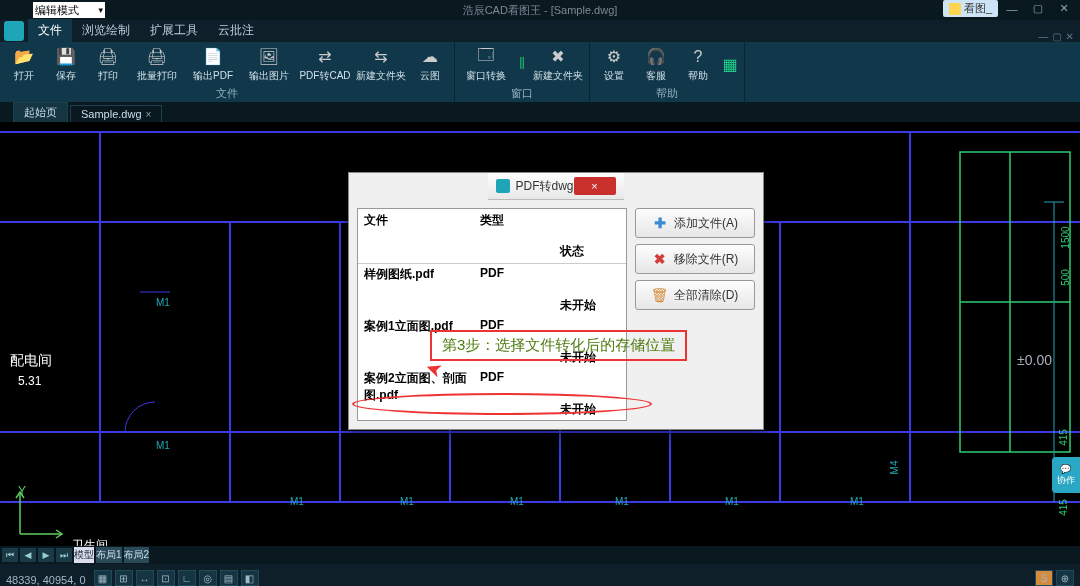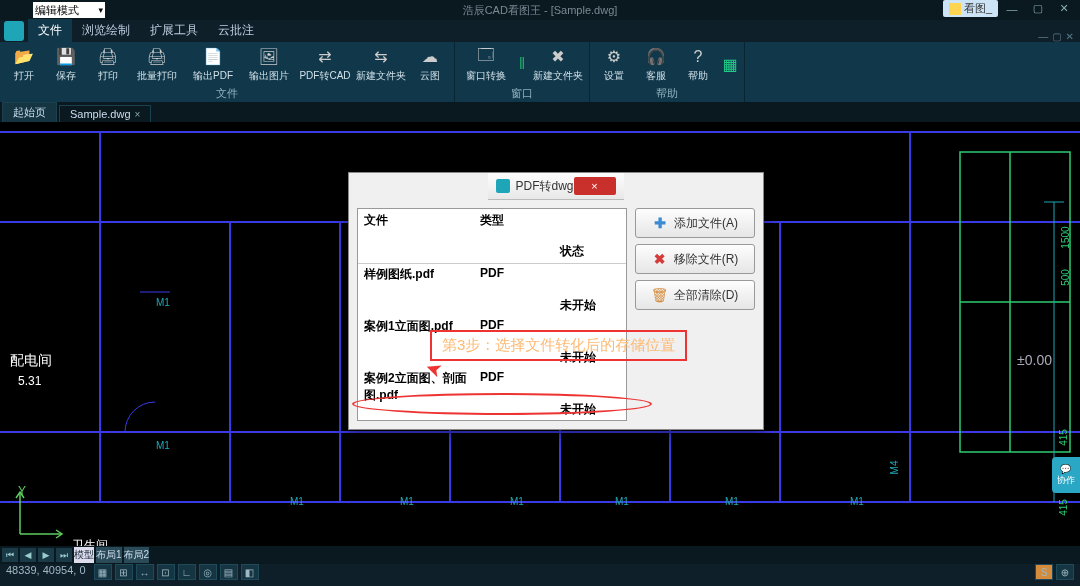--- a/index.html
+++ b/index.html
@@ -26,21 +26,21 @@
   .ribbon { height:60px; background:#10374a; display:flex; align-items:stretch; }
   .ribbon-group { display:flex; flex-direction:column; align-items:center; border-right:1px solid #0a2530; padding:0 4px; }
   .ribbon-group .buttons { display:flex; flex:1; align-items:center; gap:2px; }
   .ribbon-group .label { font-size:11px; color:#8fb0bd; padding-bottom:1px; }
   .rbtn { display:flex; flex-direction:column; align-items:center; justify-content:center; width:40px; height:44px; cursor:pointer; }
   .rbtn .ico { width:22px; height:22px; display:flex; align-items:center; justify-content:center; font-size:16px; }
   .rbtn .txt { font-size:10px; color:#d0e0e8; margin-top:1px; white-space:nowrap; }
   .rbtn.wide { width:54px; }
   
   
-  .doctabs { height:20px; background:#0a1820; display:flex; align-items:flex-end; padding-left:2px; }
+  .doctabs { height:20px; background:#0a1820; display:flex; align-items:flex-end; padding-left:13px; }
   .doctab { padding:2px 10px; font-size:11px; background:#153543; color:#cde; border:1px solid #1b4050; border-bottom:none; margin-right:2px; display:flex; align-items:center; gap:4px; }
   .doctab.active { background:#0a1820; }
   .doctab .x { font-size:10px; color:#8aa; }
   
   
   .canvas { position:relative; height:436px; background:#000; overflow:hidden; }
   .blueprint { position:absolute; inset:0; }
   .blueprint svg { width:100%; height:100%; }
   .room-label { position:absolute; color:#fff; font-size:14px; }
   .dim-label { position:absolute; color:#23a8b8; font-size:10px; }
@@ -65,35 +65,35 @@
   .sidebtns { width:120px; display:flex; flex-direction:column; gap:6px; }
   .sidebtn { height:30px; border:1px solid #999; background:linear-gradient(#fdfdfd,#e6e6e6); display:flex; align-items:center; justify-content:center; gap:6px; font-size:12px; color:#333; cursor:pointer; border-radius:3px; padding:0 6px; }
   .sidebtn .ico { width:16px; height:16px; display:flex; align-items:center; justify-content:center; font-size:14px; }
   .dlg-foot { display:flex; align-items:center; padding:6px 8px 10px; gap:6px; }
   .out-label { font-size:12px; color:#333; }
   .out-input { flex:1; height:22px; border:1px solid #999; background:#fff; padding:0 6px; font-size:12px; color:#333; border-radius:12px; }
   .dots-btn { width:42px; height:22px; border:1px solid #999; background:linear-gradient(#fdfdfd,#e6e6e6); border-radius:3px; cursor:pointer; font-size:12px; color:#333; display:flex; align-items:center; justify-content:center; }
   .start-btn { width:118px; height:26px; border:1px solid #999; background:linear-gradient(#fdfdfd,#e6e6e6); border-radius:3px; cursor:pointer; font-size:12px; color:#333; display:flex; align-items:center; justify-content:center; gap:5px; }
   
   
-  .annot { position:absolute; left:430px; top:330px; border:2px solid #e33; padding:4px 10px; color:#fdba74; font-size:15px; background:transparent; }
+  .annot { position:absolute; left:430px; top:330px; border:2px solid #e33; padding:4px 10px; color:#4d7c0f; font-size:15px; background:transparent; }
   .annot-arrow { position:absolute; left:425px; top:358px; color:#e33; font-size:20px; transform:rotate(200deg); }
   .annot-ellipse { position:absolute; left:352px; top:393px; width:300px; height:22px; border:2px solid #e33; border-radius:50%; pointer-events:none; }
   
   
   .side-float { position:absolute; right:0; top:335px; width:28px; height:36px; background:#2aa7c4; border-radius:4px 0 0 4px; display:flex; flex-direction:column; align-items:center; justify-content:center; color:#fff; font-size:9px; }
   
   
   .btabs { position:absolute; left:0; bottom:22px; height:18px; display:flex; align-items:center; gap:2px; padding-left:2px; background:#0a1820; width:100%; }
   .nav-btn { width:16px; height:14px; background:#1b3a48; color:#9cc; font-size:9px; display:flex; align-items:center; justify-content:center; cursor:pointer; }
   .btab { padding:1px 0; font-size:10px; background:#2a4a58; color:#cde; cursor:pointer; }
   .btab.active { background:#dde; color:#123; }
   
   
-  .status { position:absolute; left:0; bottom:0; height:22px; width:100%; background:#0e1f29; display:flex; align-items:flex-start; padding:0 6px; font-size:11px; color:#9fb8c4; gap:8px; }
+  .status { position:absolute; left:0; bottom:0; height:22px; width:100%; background:#0e1f29; display:flex; align-items:flex-end; padding:0 6px; font-size:11px; color:#9fb8c4; gap:8px; }
   .status .tools { display:flex; gap:3px; }
   .status .tool { width:18px; height:16px; background:#153543; border:1px solid #1f4a5a; display:flex; align-items:center; justify-content:center; font-size:10px; cursor:pointer; }
   .status .right { margin-left:auto; display:flex; gap:3px; }
 </style>
 </head>
 <body>
 
 <div class="titlebar">
   <div class="mode-select">
     <span>编辑模式</span>

